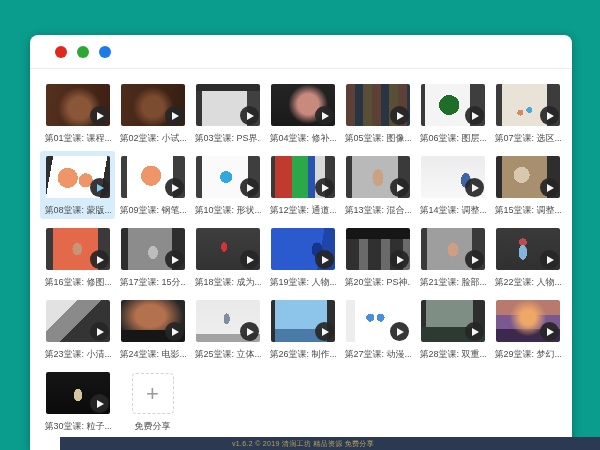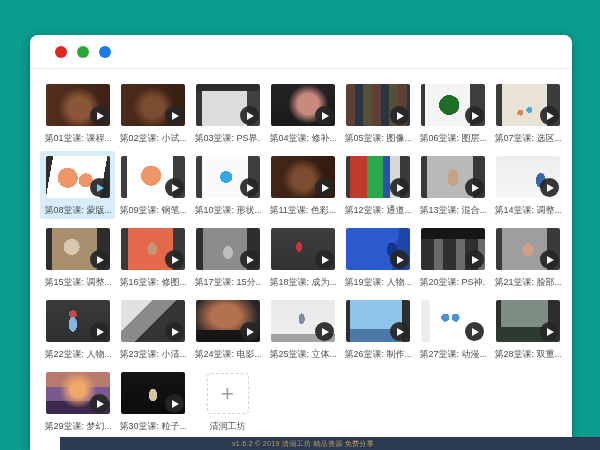--- a/index.html
+++ b/index.html
@@ -139,26 +139,20 @@
     <div class="vlabel">第09堂课: 钢笔...</div>
   </div>
 
   <div class="cell">
     <div class="thumb" style="background: radial-gradient(6px at 47% 50%, rgb(49, 168, 224) 0px, rgb(49, 168, 224) 100%, rgba(0, 0, 0, 0) 100%), linear-gradient(90deg, rgb(62, 62, 62) 0px, rgb(62, 62, 62) 9%, rgb(250, 250, 250) 9%, rgb(250, 250, 250) 82%, rgb(62, 62, 62) 82%);">
       <div class="play"></div>
     </div>
     <div class="vlabel">第10堂课: 形状...</div>
   </div>
 
-  <div class="cell">
-    <div class="thumb" style="background: radial-gradient(circle at 50% 55%, rgb(124, 76, 48) 0px, rgb(124, 76, 48) 26%, rgba(0, 0, 0, 0) 52%), linear-gradient(100deg, rgb(70, 40, 26), rgb(48, 25, 14));">
-      <div class="play"></div>
-    </div>
-    <div class="vlabel">第11堂课: 色彩...</div>
-  </div>
 
   <div class="cell">
     <div class="thumb" style="background: linear-gradient(90deg, rgb(58, 58, 58) 0px, rgb(58, 58, 58) 7%, rgb(192, 58, 46) 7%, rgb(192, 58, 46) 33%, rgb(43, 168, 74) 33%, rgb(43, 168, 74) 58%, rgb(42, 82, 176) 58%, rgb(42, 82, 176) 68%, rgb(216, 216, 216) 68%, rgb(216, 216, 216) 84%, rgb(58, 58, 58) 84%);">
       <div class="play"></div>
     </div>
     <div class="vlabel">第12堂课: 通道...</div>
   </div>
 
   <div class="cell">
     <div class="thumb" style="background: radial-gradient(9px 14px at 50% 52%, rgb(201, 161, 131) 0px, rgb(201, 161, 131) 60%, rgba(0, 0, 0, 0) 62%), linear-gradient(90deg, rgb(58, 58, 58) 0px, rgb(58, 58, 58) 9%, rgb(185, 185, 185) 9%, rgb(185, 185, 185) 82%, rgb(58, 58, 58) 82%);">
@@ -282,20 +276,20 @@
   <div class="cell">
     <div class="thumb" style="background: radial-gradient(7px 10px at 50% 55%, rgb(214, 196, 160) 0px, rgb(214, 196, 160) 60%, rgba(0, 0, 0, 0) 62%), linear-gradient(rgb(21, 21, 21), rgb(11, 11, 11));">
       <div class="play"></div>
     </div>
     <div class="vlabel">第30堂课: 粒子...</div>
   </div>
 <div class="cell upload-cell" id="upload-cell">
         <div class="upload-box">
           <span class="plus">+</span>
         </div>
-        <div class="vlabel">清润工坊</div>
+        <div class="vlabel">免费分享</div>
       </div>
     </div>
   </div>
   <div class="footer">
     <span class="footer-text">v1.6.2 © 2019 清润工坊 精品资源 免费分享</span>
   </div>
 </div>
 
 </body></html>

